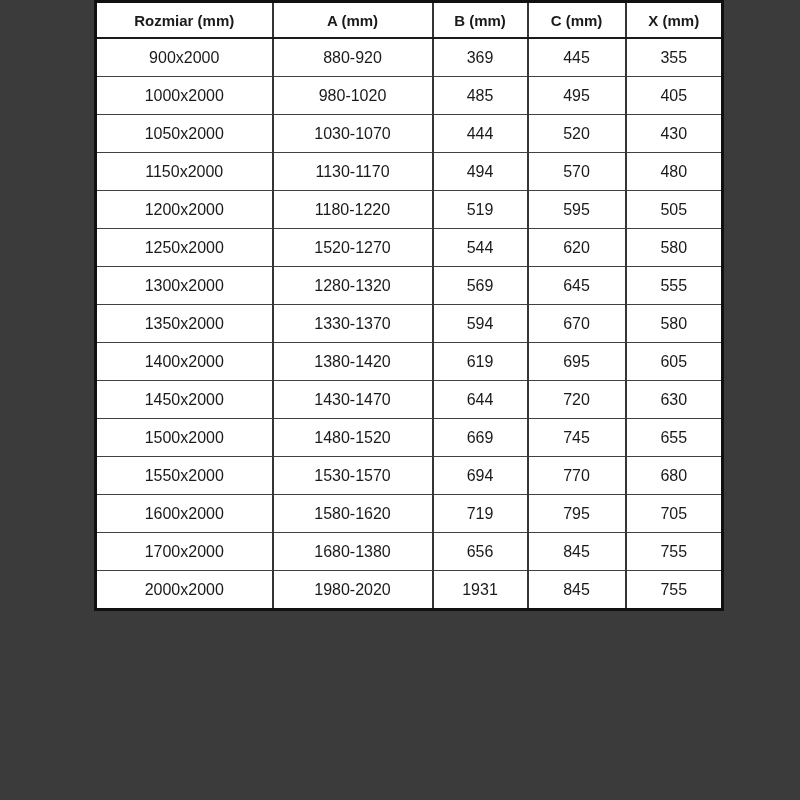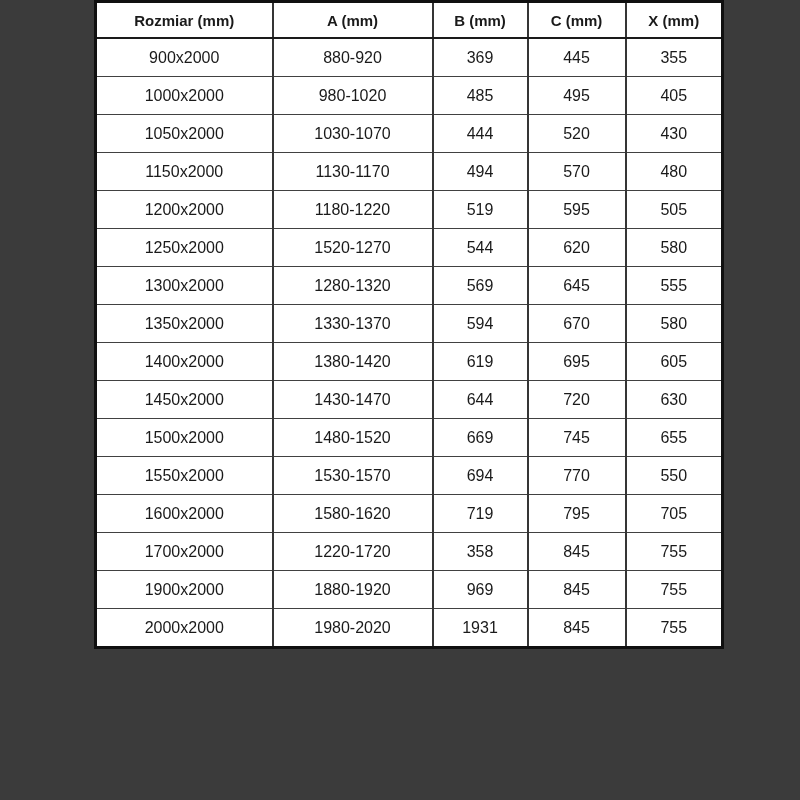--- a/index.html
+++ b/index.html
@@ -145,40 +145,33 @@
           <td>1480-1520</td>
           <td>669</td>
           <td>745</td>
           <td>655</td>
         </tr>
         <tr>
           <td>1550x2000</td>
           <td>1530-1570</td>
           <td>694</td>
           <td>770</td>
-          <td>550</td>
+          <td>680</td>
         </tr>
         <tr>
           <td>1600x2000</td>
           <td>1580-1620</td>
           <td>719</td>
           <td>795</td>
           <td>705</td>
         </tr>
         <tr>
           <td>1700x2000</td>
-          <td>1220-1720</td>
-          <td>358</td>
-          <td>845</td>
-          <td>755</td>
-        </tr>
-        <tr>
-          <td>1900x2000</td>
-          <td>1880-1920</td>
-          <td>969</td>
+          <td>1680-1380</td>
+          <td>656</td>
           <td>845</td>
           <td>755</td>
         </tr>
         <tr>
           <td>2000x2000</td>
           <td>1980-2020</td>
           <td>1931</td>
           <td>845</td>
           <td>755</td>
         </tr>

